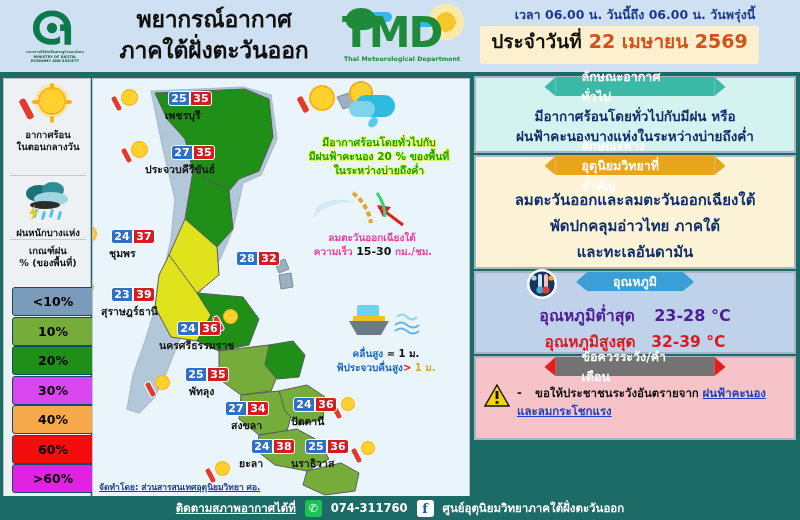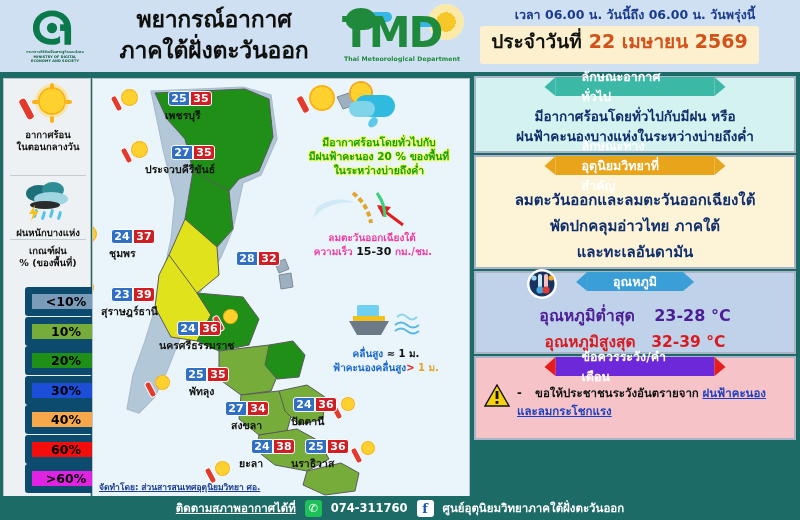--- a/index.html
+++ b/index.html
@@ -45,21 +45,21 @@
   .lg-txt{color:#11110f;font-weight:bold;font-size:9.5px;line-height:12px;}
   .lg-div{position:absolute;left:6px;width:76px;height:1px;background:#c3ccd2;}
   .sun-ic{position:absolute;left:34px;top:4px;width:28px;height:28px;border-radius:50%;
     background:radial-gradient(circle,#ffd12e 0 62%,#fbb315 62% 100%);
     box-shadow:0 0 0 3px rgba(255,209,46,.35);}
   .sun-ray{position:absolute;background:#fbb315;border-radius:2px;}
   .thermo{position:absolute;left:18px;top:14px;width:7px;height:22px;background:#e23b2e;
     border-radius:4px;transform:rotate(-28deg);border:1.2px solid #fff;}
   .cl{position:absolute;border-radius:50%;}
   .rain{position:absolute;width:3px;height:9px;background:#4fc3e8;border-radius:2px;transform:rotate(16deg);}
-  .scale-item{position:absolute;left:21px;width:82px;height:29px;border:7px solid #0c4a6e;
+  .scale-item{position:absolute;left:8px;width:82px;height:29px;border:1px solid #0c4a6e;
     box-sizing:border-box;border-radius:3px;display:flex;align-items:center;justify-content:center;
     font-weight:bold;font-size:12.5px;color:#000;}
 
   
   .mappanel{position:absolute;left:92px;top:78px;width:378px;height:420px;background:#eaf4fb;
     border:1px solid #b9c3c9;box-sizing:border-box;overflow:hidden;}
   .sea{position:absolute;left:0;top:0;width:100%;height:100%;background:#eaf4fb;}
   .badge{position:absolute;display:flex;height:15px;}
   .badge span{display:flex;align-items:center;justify-content:center;width:22px;height:15px;
     font-weight:bold;font-size:11px;color:#fff;border:1.2px solid #fff;box-sizing:border-box;}
@@ -183,21 +183,21 @@
     <div id="scale-holder">
         <div class="scale-item" style="top: 208px; background: rgb(122, 156, 186);">
           <span>&lt;10%</span>
         </div>
         <div class="scale-item" style="top: 237.5px; background: rgb(118, 173, 58);">
           <span>10%</span>
         </div>
         <div class="scale-item" style="top: 267px; background: rgb(31, 143, 24);">
           <span>20%</span>
         </div>
-        <div class="scale-item" style="top: 296.5px; background: #1d4ed8;">
+        <div class="scale-item" style="top: 296.5px; background: #d946ef;">
           <span>30%</span>
         </div>
         <div class="scale-item" style="top: 326px; background: rgb(247, 168, 74);">
           <span>40%</span>
         </div>
         <div class="scale-item" style="top: 355.5px; background: rgb(244, 13, 13);">
           <span>60%</span>
         </div>
         <div class="scale-item" style="top: 385px; background: rgb(226, 34, 226);">
           <span>&gt;60%</span>
@@ -329,21 +329,21 @@
           <svg width="104" height="48" viewBox="0 0 104 48" style="position:absolute;left:238px;top:218px;">
             <rect x="26" y="8" width="22" height="12" rx="2" fill="#6fd0ef"></rect>
             <rect x="22" y="19" width="32" height="5" fill="#f2c21c"></rect>
             <path d="M18 24 L58 24 L50 38 L26 38 Z" fill="#6b7a86"></path>
             <path d="M66 20 q5 -5 10 0 t10 0" stroke="#8fd4ee" stroke-width="2" fill="none"></path>
             <path d="M64 28 q6 -5 12 0 t12 0" stroke="#5bb8e0" stroke-width="2" fill="none"></path>
             <path d="M64 34 q6 -5 12 0 t12 0" stroke="#5bb8e0" stroke-width="2" fill="none"></path>
           </svg>
         </div>
         <div class="annot blue" style="left: 238px; top: 268px; width: 110px;"><span>คลื่นสูง</span> <span style="color:#111;">≈</span>  <span style="color:#111;">1 ม.</span></div>
-        <div class="annot blue" style="left: 228px; top: 282px; width: 130px;"><span>ฟ้าคะนองคลื่นสูง</span><span style="color:#e02020;font-weight:bold;">&gt;</span> <span style="color:#e0a52a;font-weight:bold;">1 ม.</span></div>
+        <div class="annot blue" style="left: 228px; top: 282px; width: 130px;"><span>ฟ้ประจวบคื่นสูง</span><span style="color:#e02020;font-weight:bold;">&gt;</span> <span style="color:#e0a52a;font-weight:bold;">1 ม.</span></div>
       </div>
 
     <div class="credit">
       <i>จัดทำโดย:</i>
       <span>ส่วนสารสนเทศอุตุนิยมวิทยา ศอ.</span>
     </div>
   </div>
 
   <div class="right">
 
@@ -384,21 +384,21 @@
         </div>
         <div style="font-size:15.5px;line-height:26px;color:#d81b20;">
           <span>อุณหภูมิสูงสุด</span>
           <span style="display:inline-block;width:5px;"></span>
           <span>32-39 °C</span>
         </div>
       </div>
     </div>
 
     <div class="sec" id="sec-warn" style="top: 280px; height: 84px; background: rgb(246, 196, 200);">
-      <div class="ribbon" id="rb-warn" style="background: #6d28d9; --c: #e71d1d;">ข้อควรระวัง/คำเตือน</div>
+      <div class="ribbon" id="rb-warn" style="background: #737373; --c: #e71d1d;">ข้อควรระวัง/คำเตือน</div>
       <div class="warnrow">
         <svg class="warn-tri" viewBox="0 0 26 23">
           <polygon points="13,1 25,22 1,22" fill="#f5d20c" stroke="#111" stroke-width="1.4"></polygon>
           <rect x="11.6" y="7" width="2.8" height="8" fill="#111"></rect>
           <rect x="11.6" y="17" width="2.8" height="2.8" fill="#111"></rect>
         </svg>
         <div style="font-size:11.5px;line-height:18px;text-align:left;">
           <span style="color:#111;font-weight:bold;">-</span>
           <span style="display:inline-block;width:6px;"></span>
           <span style="color:#111;font-weight:bold;">ขอให้ประชาชนระวังอันตรายจาก</span>

